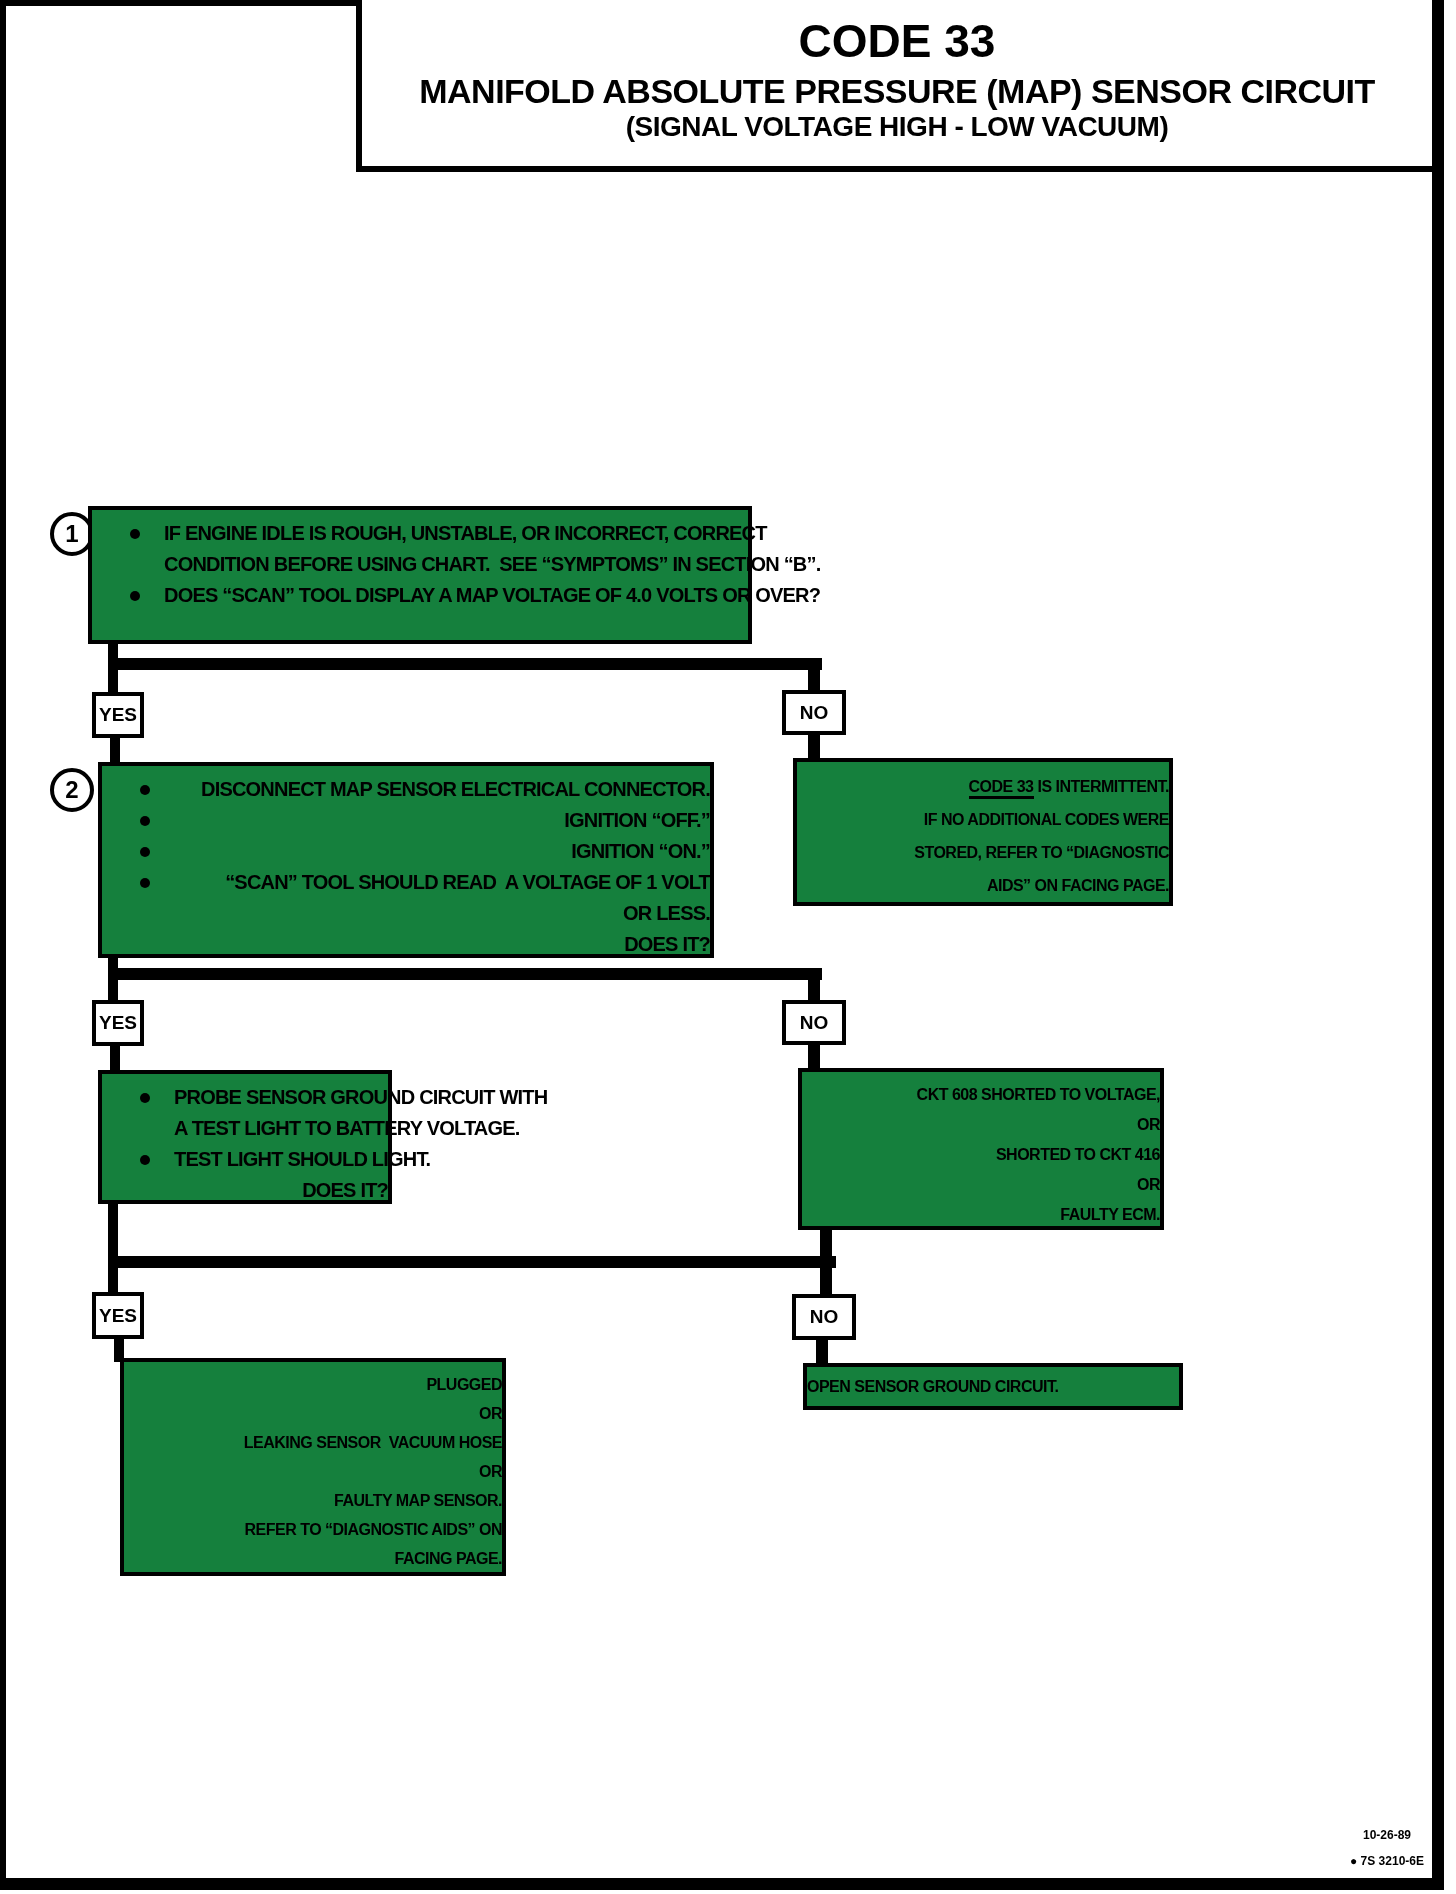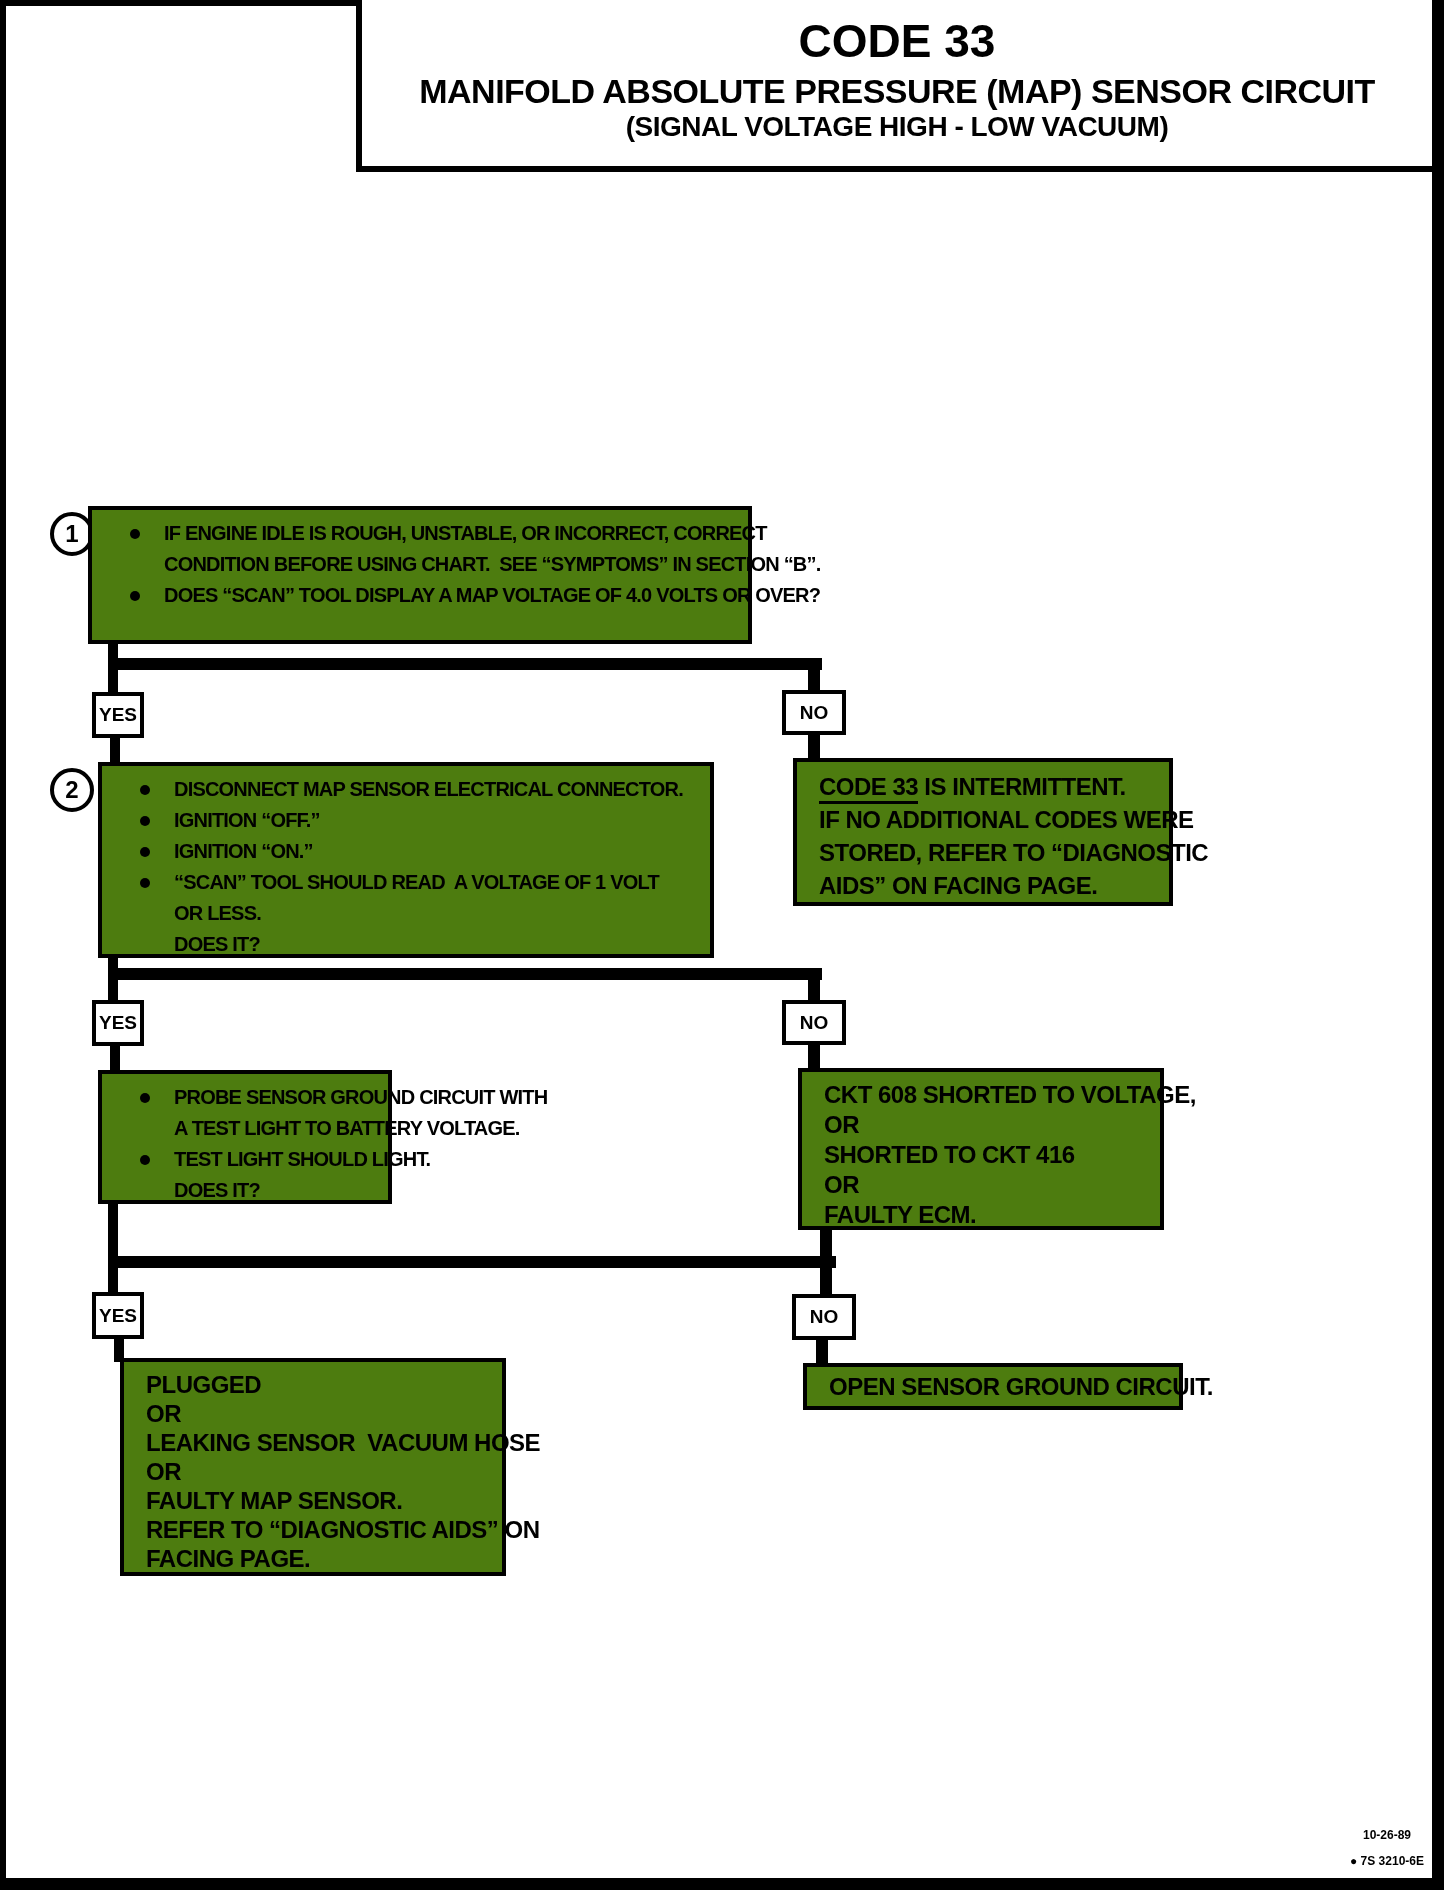--- a/index.html
+++ b/index.html
@@ -8,27 +8,27 @@
   .sheet{position:absolute;left:0;top:0;width:1456px;height:1894px;background:#fff;}
   .frame{position:absolute;left:0;top:0;width:1444px;height:1890px;box-sizing:border-box;
          border:6px solid #000;border-right:12px solid #000;border-bottom:12px solid #000;background:#fff;}
   .title-box{position:absolute;left:356px;top:0;width:1076px;height:172px;box-sizing:border-box;
              border-left:6px solid #000;border-bottom:6px solid #000;background:#fff;text-align:center;}
   .t-code{margin-top:14px;font-size:46px;font-weight:bold;letter-spacing:0px;}
   .t1{margin-top:4px;font-size:34px;font-weight:bold;letter-spacing:-0.5px;}
   .t2{font-size:28px;font-weight:bold;letter-spacing:-0.5px;}
   .circle{position:absolute;width:44px;height:44px;box-sizing:border-box;border:4px solid #000;border-radius:50%;
           display:flex;align-items:center;justify-content:center;font-size:24px;font-weight:bold;background:#fff;}
-  .box{position:absolute;box-sizing:border-box;border:4px solid #000;background:#4d7c0f;}
+  .box{position:absolute;box-sizing:border-box;border:4px solid #000;background:#15803d;text-align:right;}
   .step-box{padding-top:8px;}
   .step-box .ln{position:relative;padding-left:72px;line-height:31px;font-size:20px;font-weight:bold;
                 letter-spacing:-0.8px;white-space:pre;}
   .step-box .ln .dot{position:absolute;left:38px;top:11px;width:10px;height:10px;border-radius:50%;background:#000;}
   .result-box{padding-top:8px;}
-  .result-box .ln{padding-left:22px;line-height:30px;font-size:24px;font-weight:bold;
+  .result-box .ln{line-height:30px;font-size:16px;font-weight:bold;
                   letter-spacing:-0.5px;white-space:pre;}
   .result-box.tall .ln{line-height:33px;}
   .ul{border-bottom:3px solid #000;padding-bottom:1px;}
   .yn{position:absolute;box-sizing:border-box;border:4px solid #000;background:#fff;
       display:flex;align-items:center;justify-content:center;font-size:19px;font-weight:bold;letter-spacing:0;}
   .vline,.hline{position:absolute;background:#000;}
   .single{display:flex;align-items:center;padding-top:0;}
   .single .ln{line-height:normal;}
   .footer{position:absolute;right:32px;top:1822px;text-align:center;font-size:12px;font-weight:bold;line-height:26px;}
 </style>

